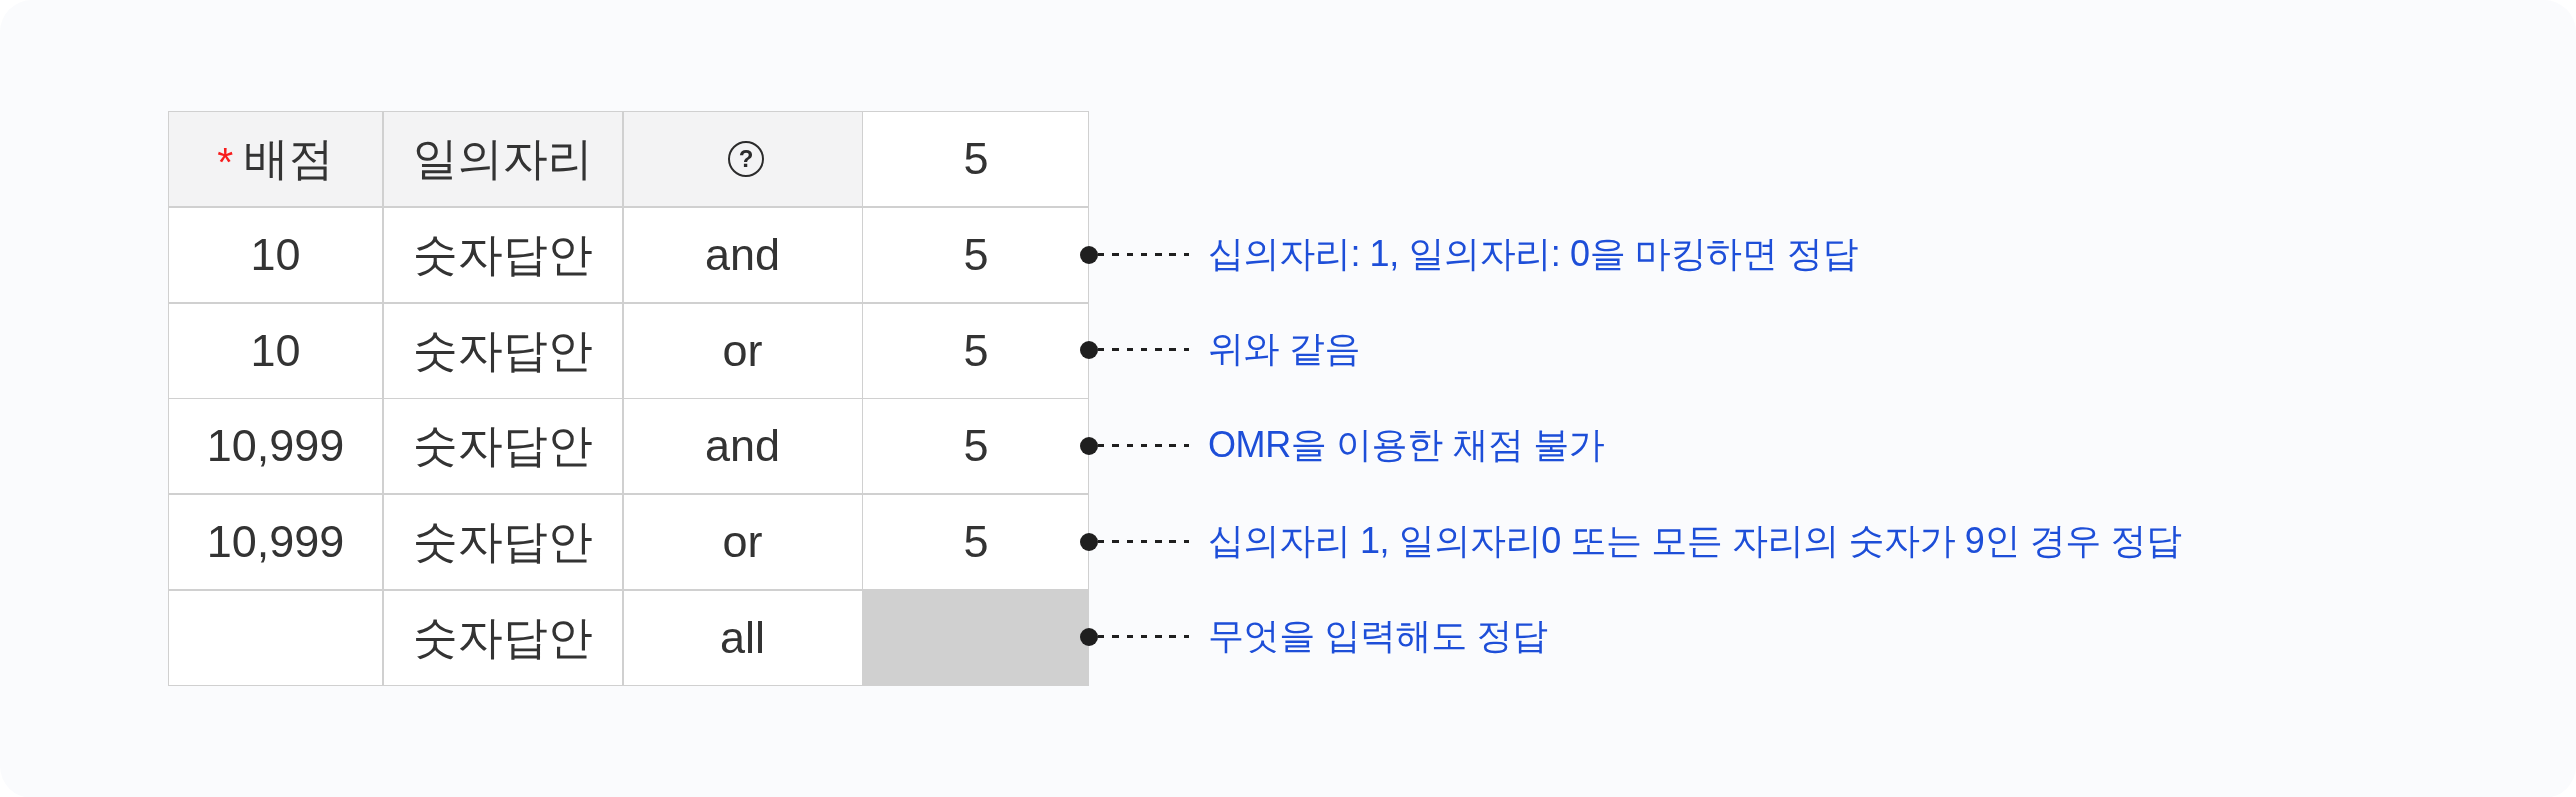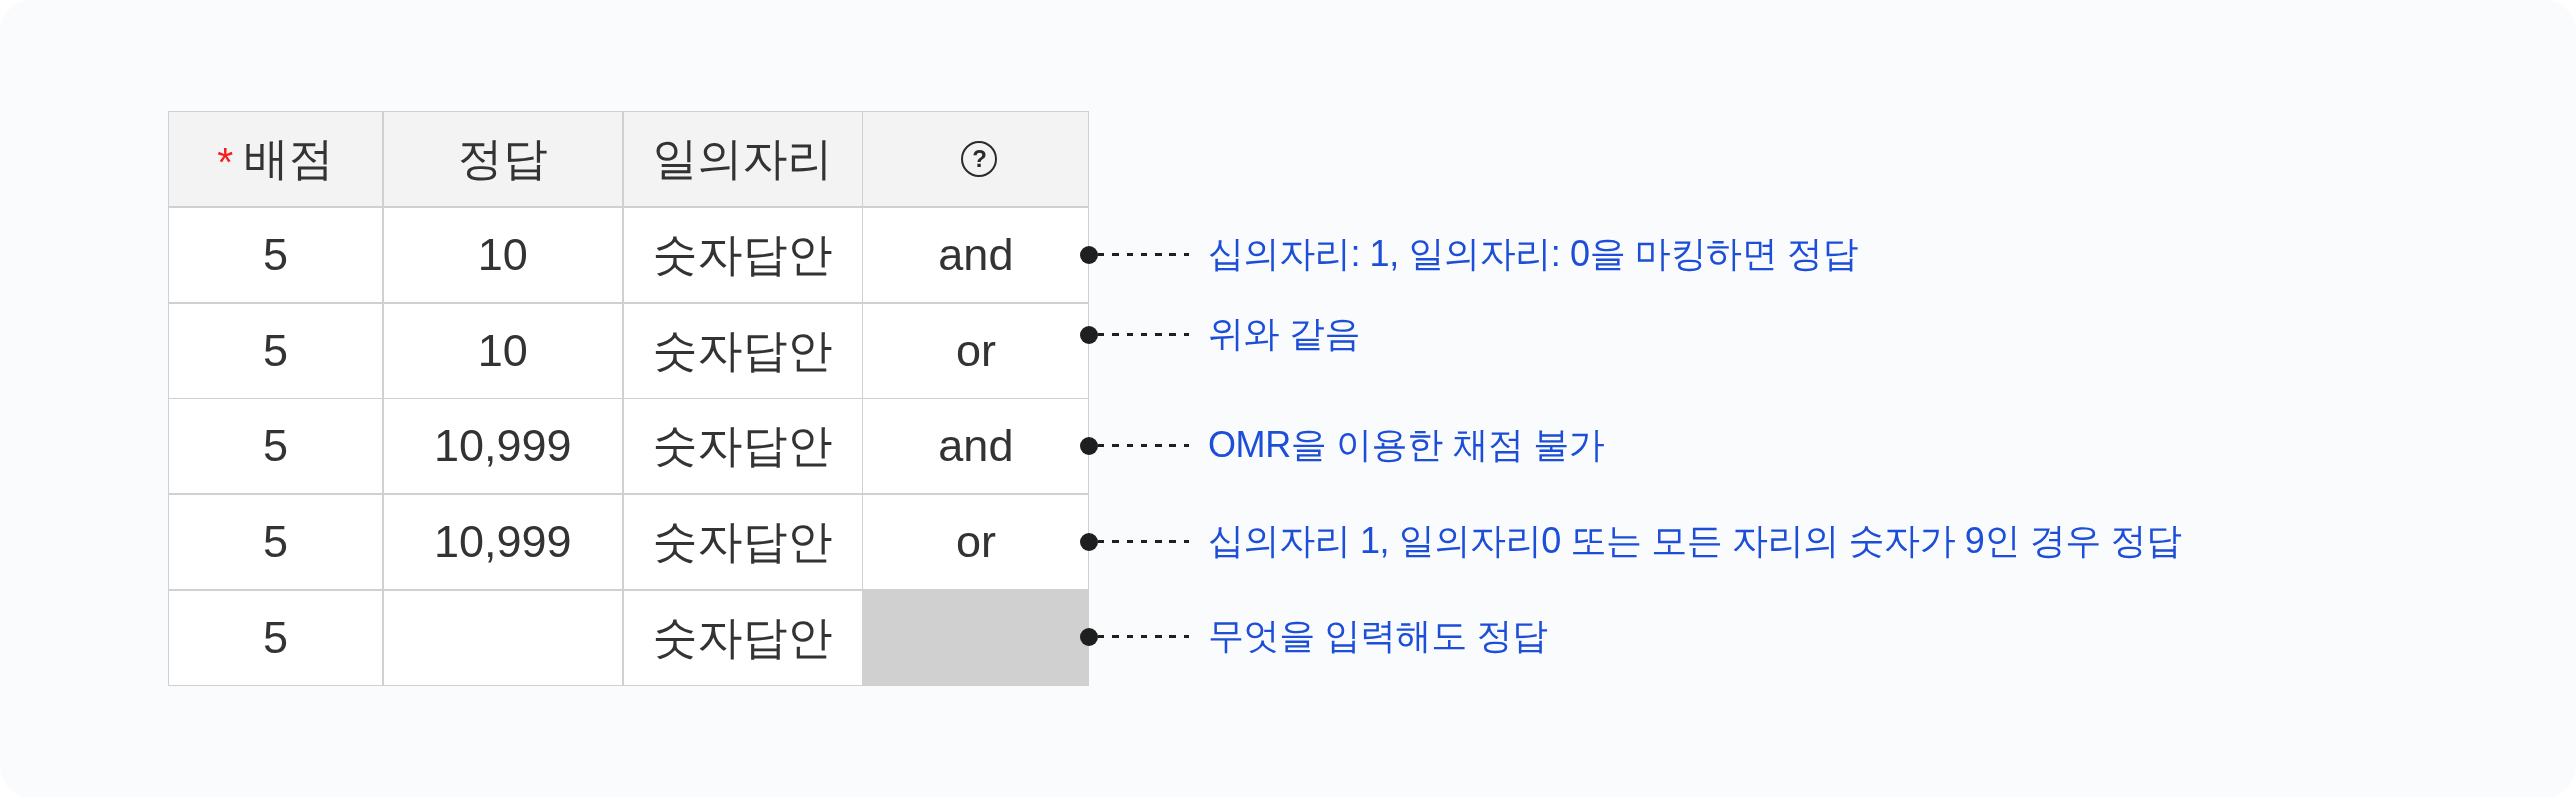--- a/index.html
+++ b/index.html
@@ -79,38 +79,35 @@
       #1f1f1f 0px, #1f1f1f 6.3px,
       transparent 6.3px, transparent 14.3px);
   }
   .note-text {
     margin-left: 19px;
     font-size: 36px;
     color: #1d4ed8;
     letter-spacing: -0.4px;
   }
   .anno-1 { top: 208px; }
-  .anno-2 { top: 288px; }
+  .anno-2 { top: 303px; }
   .anno-3 { top: 399px; align-items: center; }
   .anno-4 { top: 495px; }
   .anno-5 { top: 590px; justify-content: center; }
 </style>
 </head>
 <body>
 
 <div class="panel">
 
   <div class="grading-table">
 
     <div class="cell head">
       <span class="required-marker">*</span>
       <span>배점</span>
-    </div>
-    <div class="cell head">
-      <span>정답</span>
     </div>
     <div class="cell head">
       <span>일의자리</span>
     </div>
     <div class="cell head">
       <span class="help-circle">?</span>
     </div>
 
     <div class="cell">5</div>
     <div class="cell">10</div>
@@ -128,20 +125,21 @@
     <div class="cell">and</div>
 
     <div class="cell">5</div>
     <div class="cell">10,999</div>
     <div class="cell">숫자답안</div>
     <div class="cell">or</div>
 
     <div class="cell">5</div>
     <div class="cell"></div>
     <div class="cell">숫자답안</div>
+    <div class="cell">all</div>
   </div>
 
   <div class="annotation anno-1">
     <span class="bullet"></span>
     <span class="leader"></span>
     <span class="note-text">십의자리: 1, 일의자리: 0을 마킹하면 정답</span>
   </div>
   <div class="annotation anno-2">
     <span class="bullet"></span>
     <span class="leader"></span>

